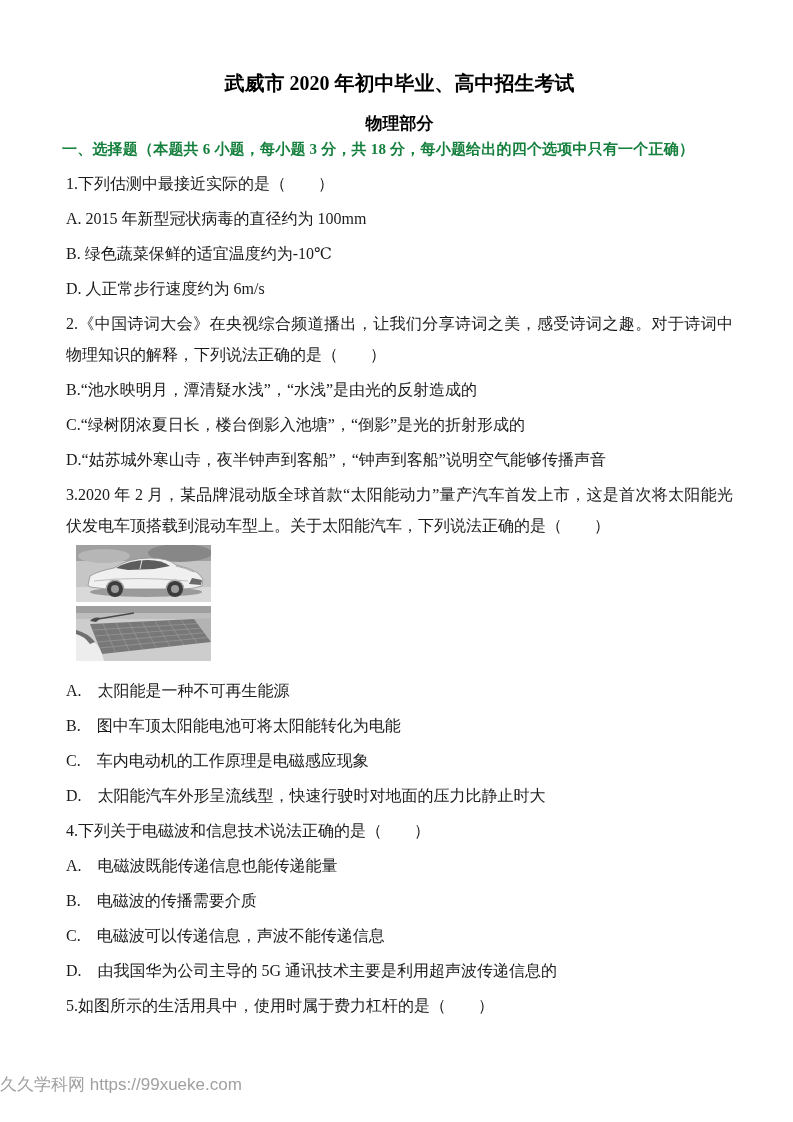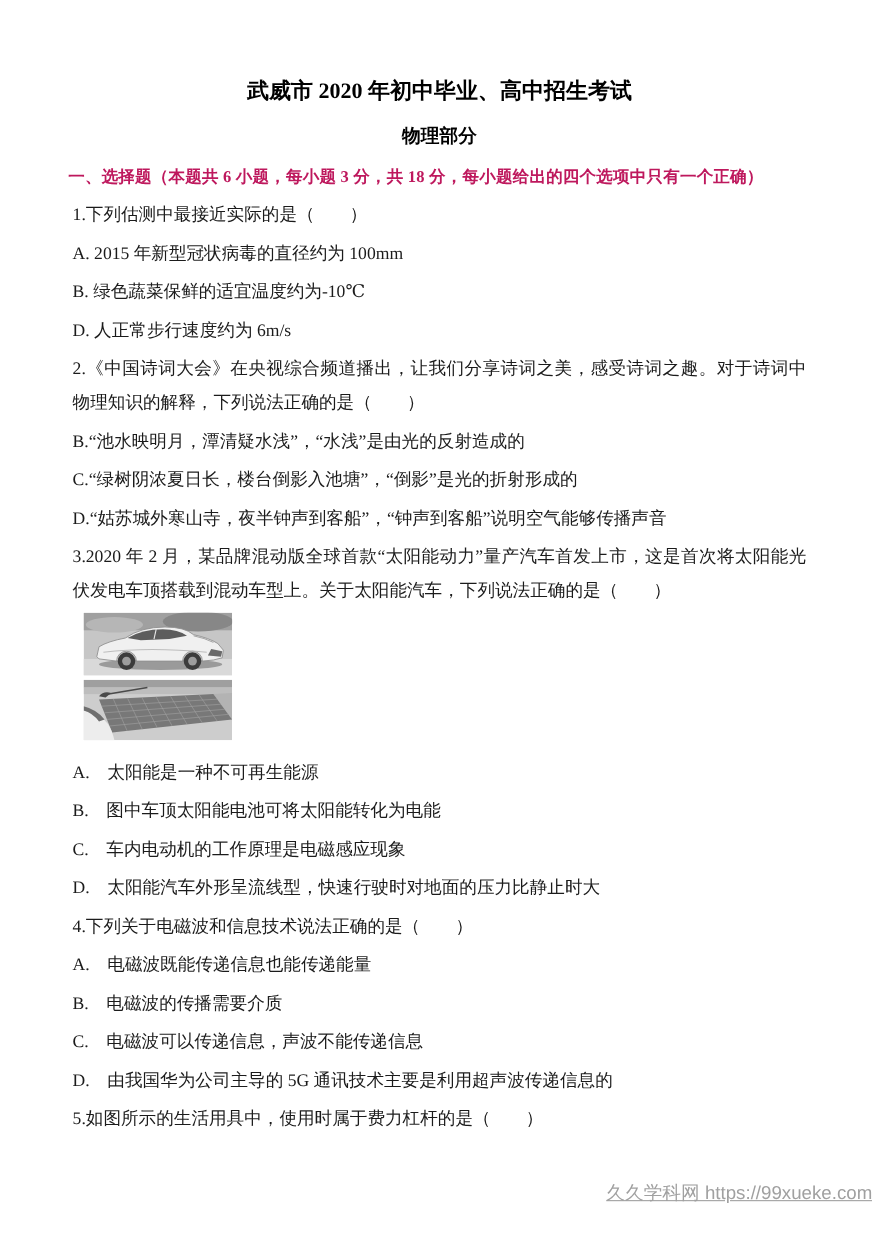--- a/index.html
+++ b/index.html
@@ -33,22 +33,22 @@
     line-height: 24px;
     font-weight: bold;
     text-align: center;
     color: #000000;
     margin: 16px 0 0 0;
   }
   .section-heading {
     font-size: 15px;
     line-height: 22px;
     font-weight: bold;
-    color: #be185d;
-    margin: 14px 0 0 0;
+    color: #15803d;
+    margin: 2px 0 0 0;
     letter-spacing: 0.2px;
   }
   .qblock { margin: 0; }
   .line {
     font-size: 16px;
     line-height: 31px;
     margin: 4px;
     white-space: pre-wrap;
   }
   .stem { text-align: justify; }
@@ -59,26 +59,25 @@
     margin: 4px 0 14px 14px;
     display: block;
   }
   .figure svg { display: block; }
   .photo-gap { height: 4px; background: #ffffff; }
   .footer {
     position: absolute;
     left: 0;
     right: 0;
     bottom: 26px;
-    text-align: right;
+    text-align: left;
     font-family: "Liberation Sans", "DejaVu Sans", sans-serif;
     font-size: 17px;
     color: #a0a0a0;
     margin: 0;
-    text-decoration: underline;
   }
 </style>
 </head>
 <body>
 
 <div class="page">
   <div class="content">
 
     <p class="doc-title">武威市 2020 年初中毕业、高中招生考试</p>
     <p class="doc-subtitle">物理部分</p>

